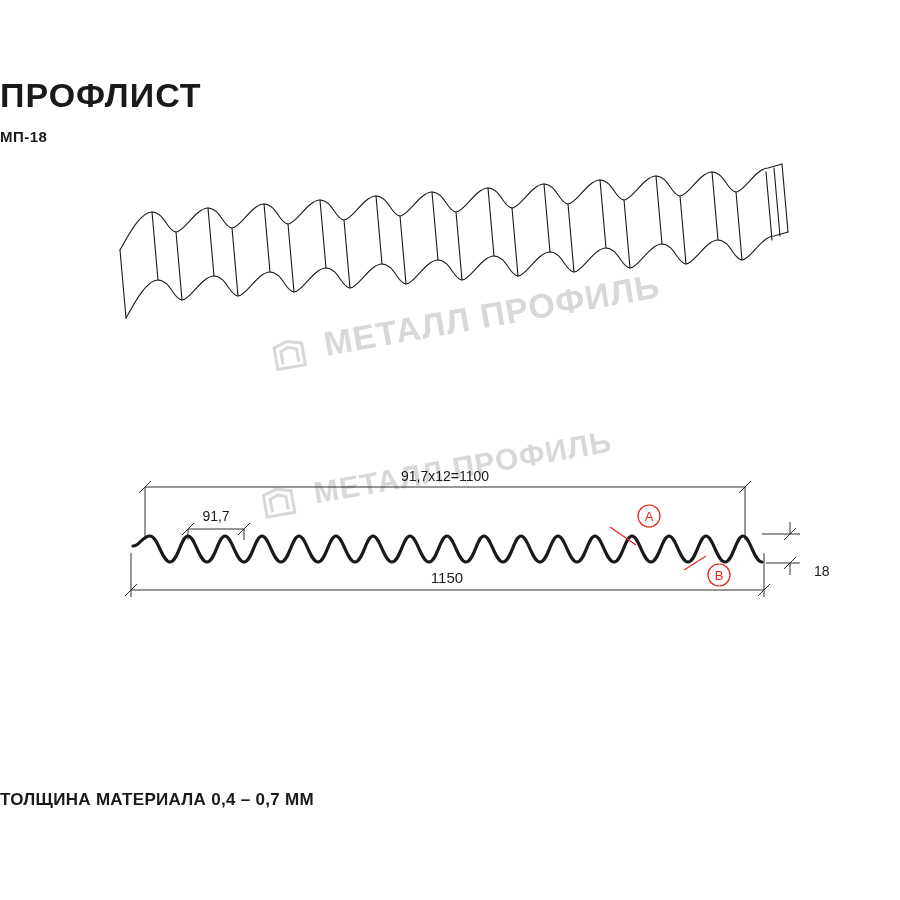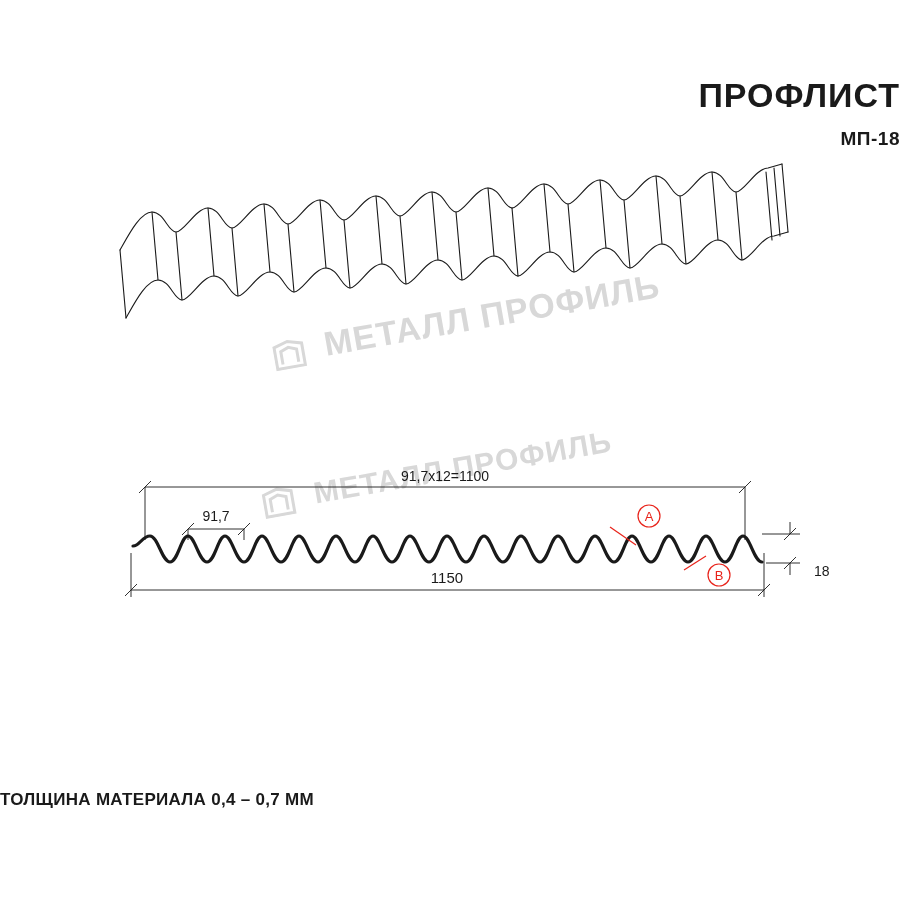--- a/index.html
+++ b/index.html
@@ -18,32 +18,32 @@
   .page {
     position: relative;
     width: 900px;
     height: 900px;
   }
   .title-block {
     position: absolute;
     top: 78px;
     left: 0;
     width: 900px;
-    text-align: right;
+    text-align: left;
   }
   .title {
     font-size: 34px;
     font-weight: bold;
     letter-spacing: 1px;
     color: #1a1a1a;
     line-height: 1.05;
   }
   .subtitle {
     margin-top: 14px;
-    font-size: 19px;
+    font-size: 15px;
     font-weight: bold;
     color: #1a1a1a;
     letter-spacing: 0.5px;
   }
   .drawing {
     position: absolute;
     top: 0;
     left: 0;
   }
   .footer-note {

